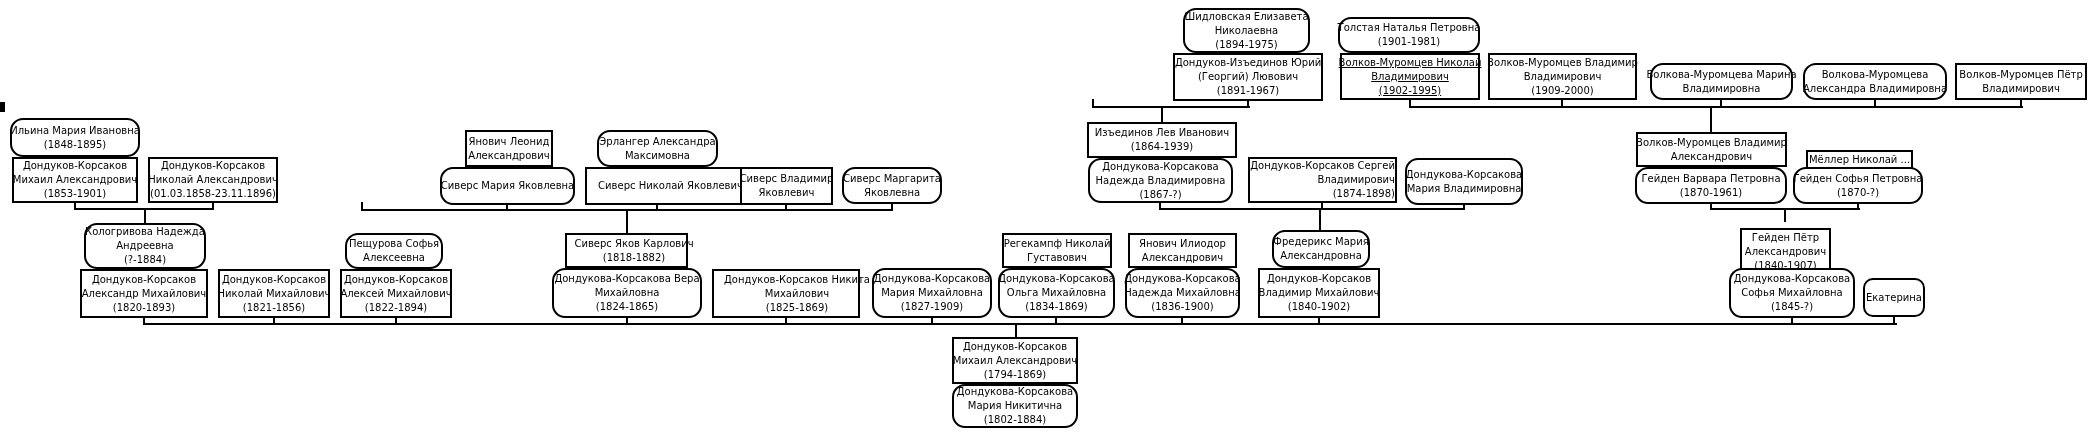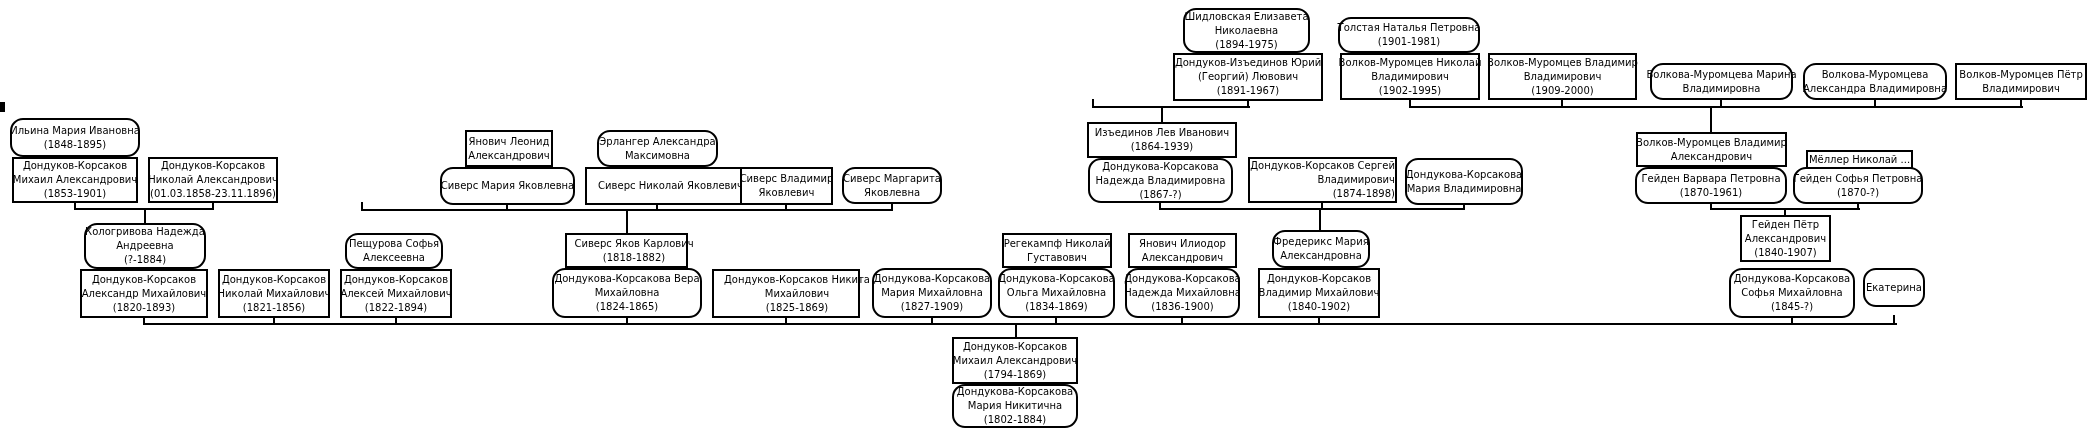--- a/index.html
+++ b/index.html
@@ -166,21 +166,21 @@
       <div class="pline">(1874-1898)</div>
     </div>
     <div class="person rounded" style="left: 1405px; top: 158px; width: 118px; height: 47px;">
       <div class="pline">Дондукова-Корсакова</div>
       <div class="pline">Мария Владимировна</div>
     </div>
     <div class="person rounded" style="left: 1338px; top: 17px; width: 142px; height: 36px;">
       <div class="pline">Толстая Наталья Петровна</div>
       <div class="pline">(1901-1981)</div>
     </div>
-    <div class="person rect" style="left: 1340px; top: 53px; width: 140px; height: 47px;">
+    <div class="person rect" style="left: 1340px; top: 53px; width: 140px; height: 47px; text-decoration: underline;">
       <div class="pline">Волков-Муромцев Николай</div>
       <div class="pline">Владимирович</div>
       <div class="pline">(1902-1995)</div>
     </div>
     <div class="person rect" style="left: 1488px; top: 53px; width: 149px; height: 47px;">
       <div class="pline">Волков-Муромцев Владимир</div>
       <div class="pline">Владимирович</div>
       <div class="pline">(1909-2000)</div>
     </div>
     <div class="person rounded" style="left: 1650px; top: 63px; width: 143px; height: 37px;">
@@ -204,31 +204,31 @@
       <div class="pline">(1870-1961)</div>
     </div>
     <div class="person rect" style="left: 1806px; top: 133px; width: 107px; height: 34px; margin-top: 17px;">
       <div class="pline">Мёллер Николай ...</div>
       <div class="pline">(1866)</div>
     </div>
     <div class="person rounded" style="left: 1793px; top: 167px; width: 130px; height: 37px;">
       <div class="pline">Гейден Софья Петровна</div>
       <div class="pline">(1870-?)</div>
     </div>
-    <div class="person rect" style="left: 1740px; top: 215px; width: 91px; height: 47px;">
+    <div class="person rect" style="left: 1740px; top: 228px; width: 91px; height: 47px;">
       <div class="pline">Гейден Пётр</div>
       <div class="pline">Александрович</div>
       <div class="pline">(1840-1907)</div>
     </div>
     <div class="person rounded" style="left: 1729px; top: 268px; width: 126px; height: 50px;">
       <div class="pline">Дондукова-Корсакова</div>
       <div class="pline">Софья Михайловна</div>
       <div class="pline">(1845-?)</div>
     </div>
-    <div class="person rounded" style="left: 1863px; top: 268px; width: 62px; height: 39px;">
+    <div class="person rounded" style="left: 1863px; top: 278px; width: 62px; height: 39px; border-radius: 10px;">
       <div class="pline">Екатерина</div>
     </div>
     <div class="person rect" style="left: 952px; top: 337px; width: 126px; height: 47px;">
       <div class="pline">Дондуков-Корсаков</div>
       <div class="pline">Михаил Александрович</div>
       <div class="pline">(1794-1869)</div>
     </div>
     <div class="person rounded" style="left: 952px; top: 384px; width: 126px; height: 44px;">
       <div class="pline">Дондукова-Корсакова</div>
       <div class="pline">Мария Никитична</div>

